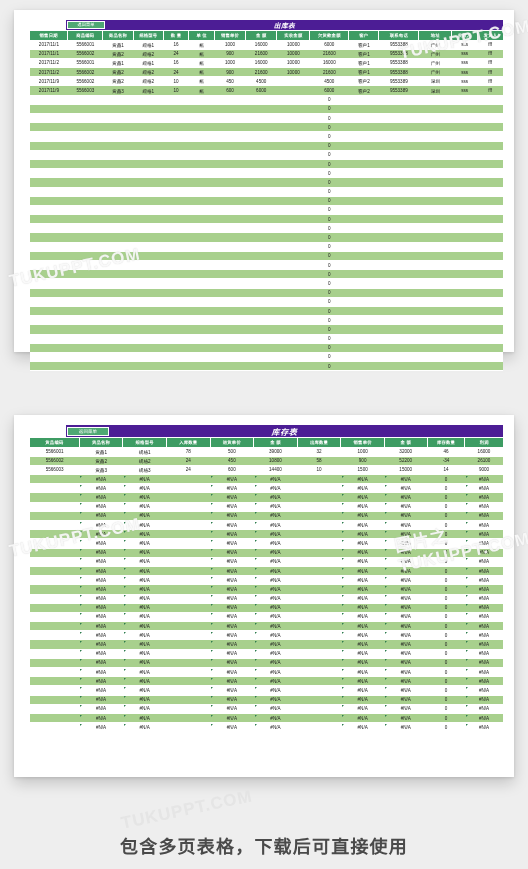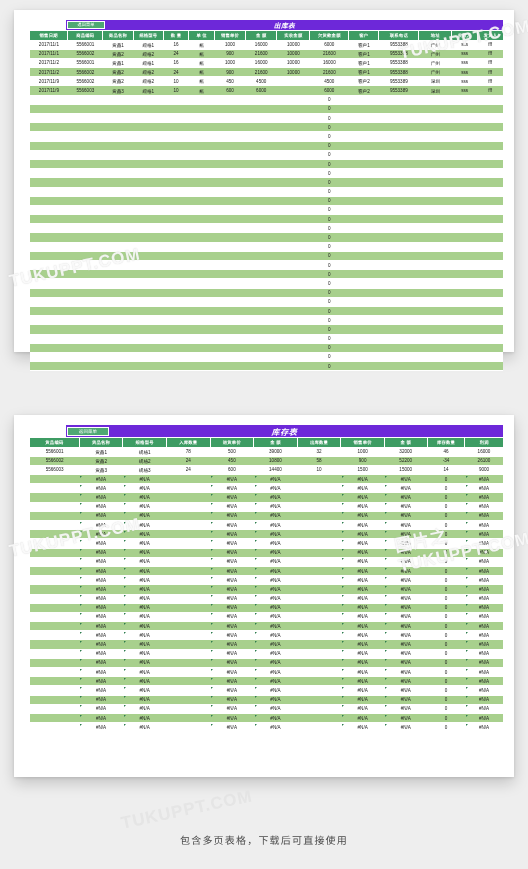--- a/index.html
+++ b/index.html
@@ -40,21 +40,21 @@
   }
   .sheet-inner {
     position: absolute;
     left: 16px; right: 11px; top: 10px;
   }
 
   
   .titlebar {
     position: relative;
     height: 11px;
-    background: #6d28d9;
+    background: #4c1d95;
     display: flex;
     align-items: center;
     border-bottom: 1px solid #ffffff;
     margin-left: 36px;
   }
   .menu-btn {
     position: absolute;
     left: 1px; top: 1px;
     height: 8px;
     min-width: 38px;
@@ -123,23 +123,24 @@
     border-top: 2.2px solid #2f7d4f;
     border-right: 2.2px solid transparent;
   }
 
   
   .caption {
     position: absolute;
     left: 0; right: 0;
     text-align: center;
     color: #4a4a4a;
-    font-size: 10px;
+    font-size: 18px;
     letter-spacing: 1.2px;
     z-index: 6;
+    font-weight: bold;
   }
 </style>
 </head>
 <body>
 
 <div id="page">
 
   <div class="sheet" style="left:14px; top:10px; width:500px; height:342px;">
     <div class="sheet-inner">
 

